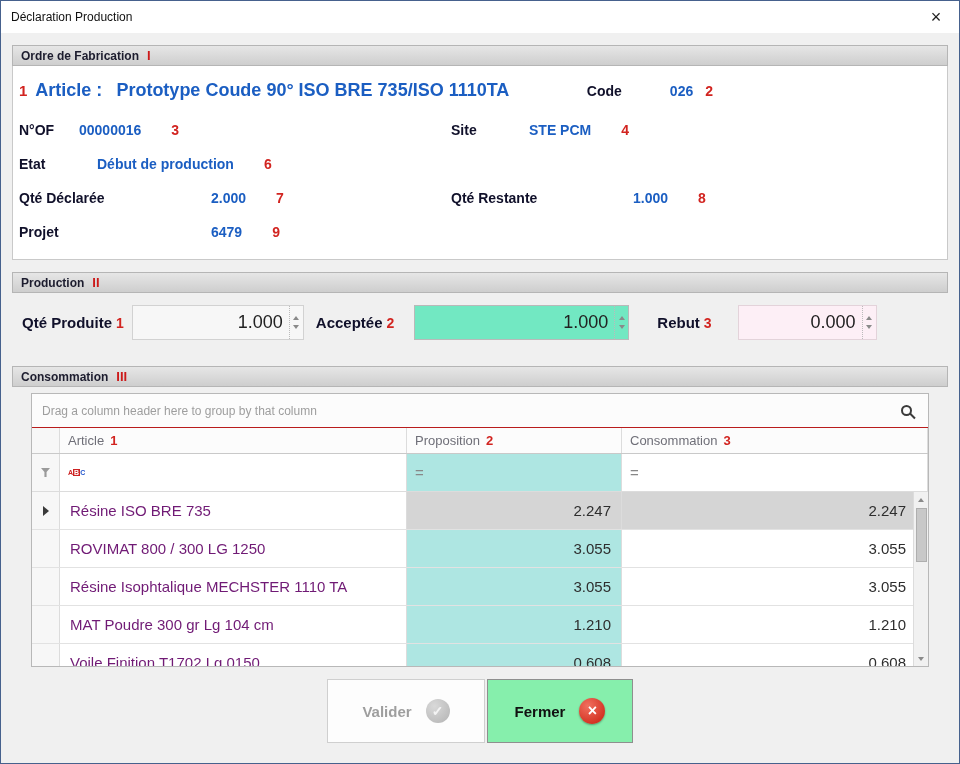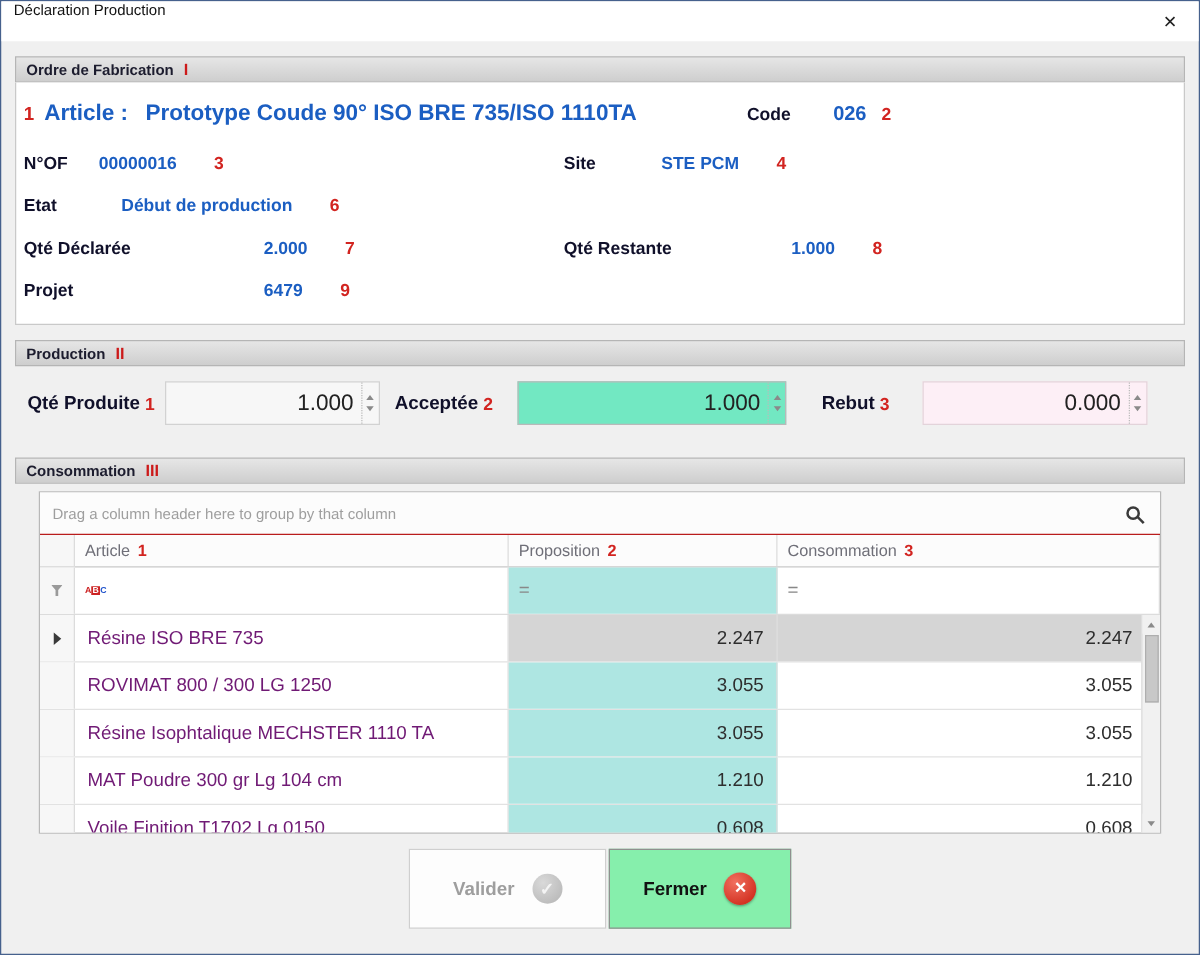--- a/index.html
+++ b/index.html
@@ -11,21 +11,21 @@
   }
   .window {
     position:absolute; inset:0;
     border:1px solid #46618d;
     background:#f0f0f0;
     overflow:hidden;
   }
   
   .titlebar {
     height:32px; background:#ffffff;
-    display:flex; align-items:flex-start; padding-left:10px;
+    display:flex; align-items:center; padding-left:10px;
   }
   .title { font-size:12px; color:#111; }
   .close-btn {
     margin-left:auto; width:46px; height:100%;
     display:flex; align-items:center; justify-content:center;
     font-size:18px; color:#222;
   }
   .dlg-body { padding:12px 11px 0 11px; }
 
   
@@ -45,21 +45,21 @@
   }
   .m-red { color:#d22420; font-weight:bold; font-size:14px; }
   .article-line {
     display:flex; align-items:baseline;
     padding:10px 230px 12px 2px;
   }
   .art-marker { font-size:15px; }
   .art-label { color:#1b5ec2; font-size:18px; font-weight:bold; margin-left:8px; }
   .art-value { color:#1b5ec2; font-size:18px; font-weight:bold; margin-left:14px; white-space:nowrap; }
   .code-label { margin-left:auto; font-size:14px; font-weight:bold; color:#10102a; }
-  .code-value { margin-left:34px; font-size:16px; font-weight:bold; color:#1b5ec2; }
+  .code-value { margin-left:48px; font-size:14px; font-weight:bold; color:#1b5ec2; }
   .code-marker { margin-left:12px; }
 
   .of-row { display:flex; align-items:baseline; padding:9px 2px; font-size:14px; }
   .of-left { width:432px; display:flex; align-items:baseline; }
   .of-right { display:flex; align-items:center; }
   .lbl { font-weight:bold; color:#10102a; }
   .val { font-weight:bold; color:#1b5ec2; }
   .lw-s { width:60px; }
   .lw-l { width:192px; }
   .rw-s { width:78px; }
@@ -76,21 +76,21 @@
   }
   .spin-val { flex:1; text-align:right; font-size:18px; color:#222; padding-right:6px; }
   .arrows {
     width:14px; height:100%; border-left:1px dotted #bbb;
     display:flex; flex-direction:column; align-items:center; justify-content:center; gap:5px;
   }
   .tri-up    { width:0; height:0; border-left:3px solid transparent; border-right:3px solid transparent; border-bottom:4px solid #8a8a8a; }
   .tri-down  { width:0; height:0; border-left:3px solid transparent; border-right:3px solid transparent; border-top:4px solid #8a8a8a; }
   .spin-produite { width:172px; margin-left:8px; }
   .spin-acceptee { width:215px; margin-left:20px; background:#72e8c2; border-color:#b9b9b9; }
-  .spin-rebut    { width:180px; margin-left:26px; background:#fdeff6; border-color:#e3d3da; }
+  .spin-rebut    { width:139px; margin-left:26px; background:#fdeff6; border-color:#e3d3da; }
   .gap-b { margin-left:12px; }
   .gap-c { margin-left:28px; }
   .mk-gap { margin-left:4px; }
 
   
   .sec-cons { margin-top:12px; }
   .grid {
     margin:6px 19px 0 19px;
     border:1px solid #b8b8b8; background:#fff;
   }

